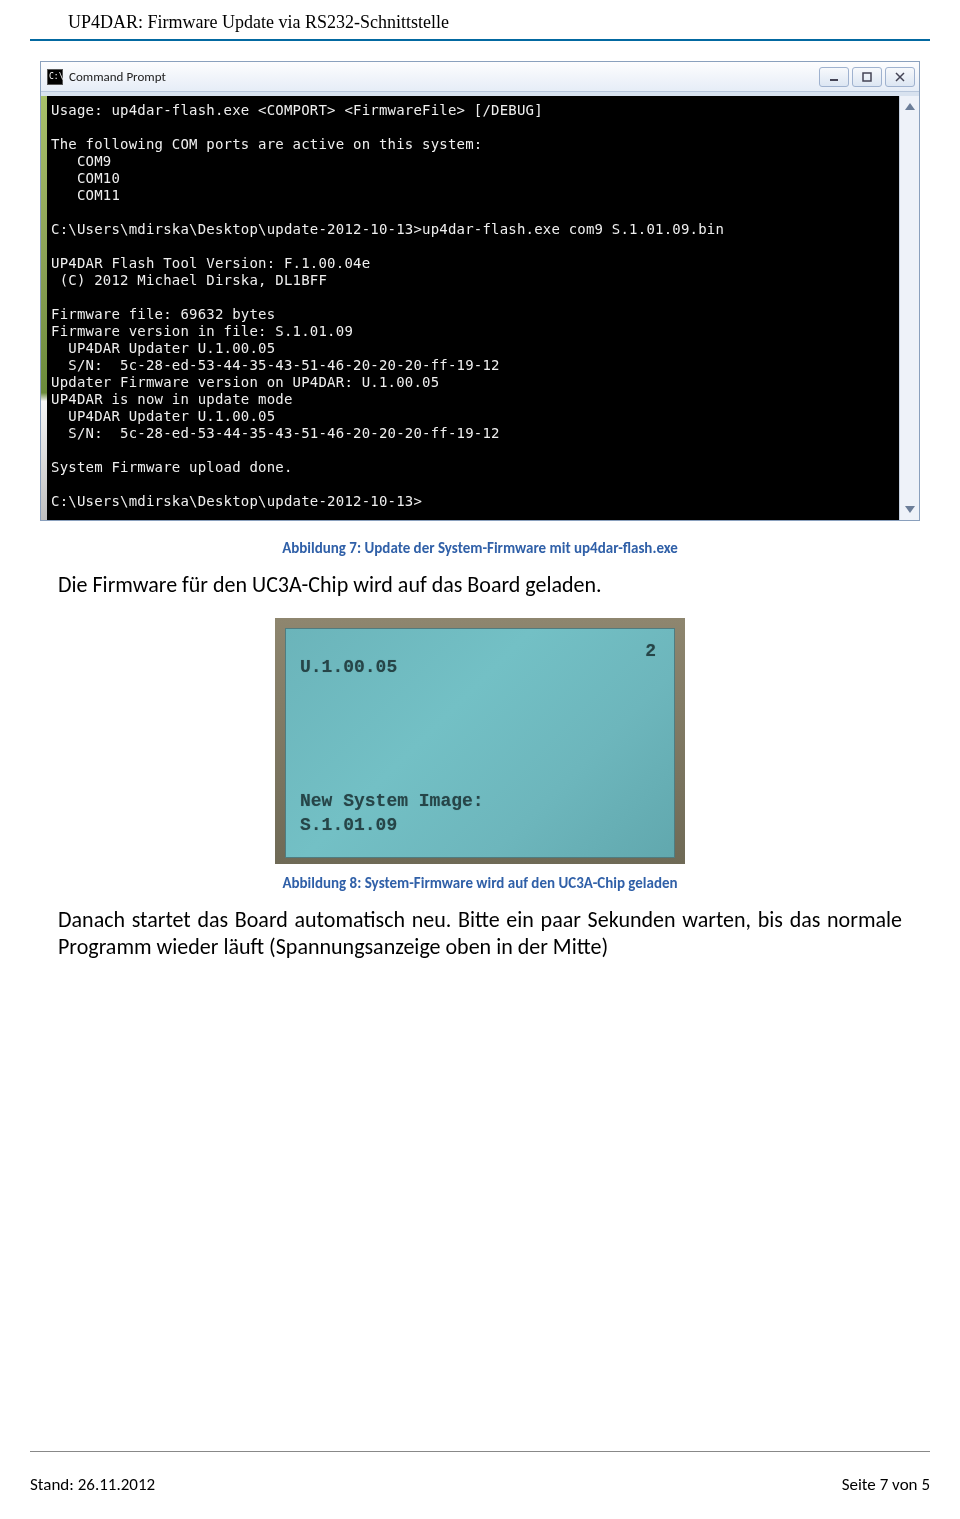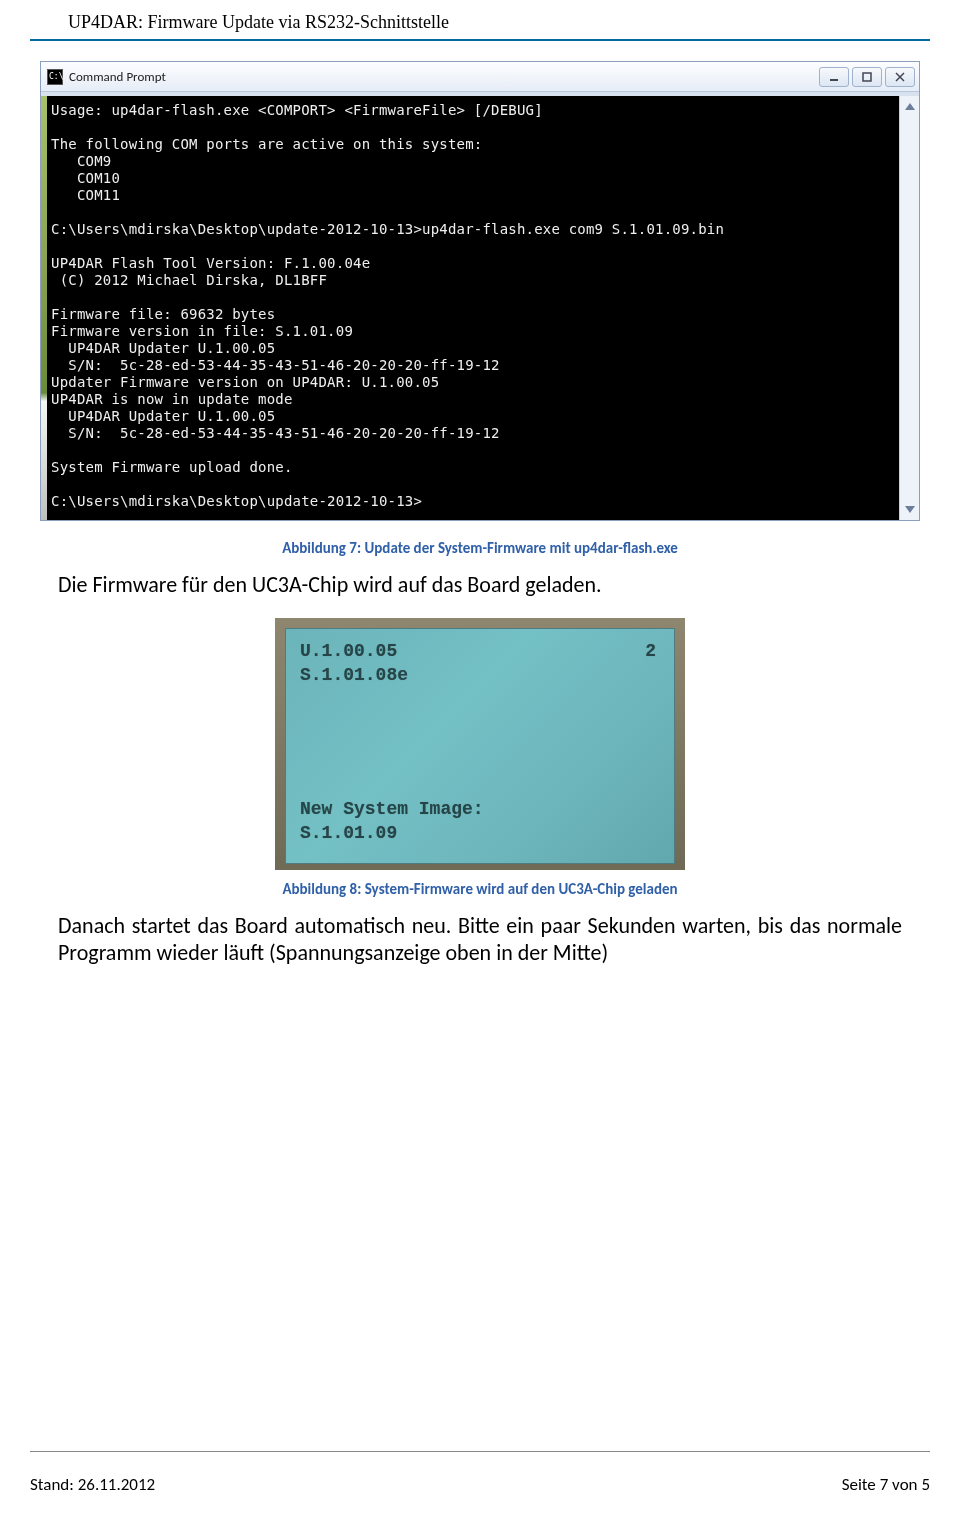--- a/index.html
+++ b/index.html
@@ -123,21 +123,21 @@
   .lcd-photo {
     width: 410px;
     margin: 20px auto 10px auto;
     background: linear-gradient(#8e866f, #6f6a56);
     padding: 10px 10px 6px 10px;
   }
   .lcd-screen {
     background: linear-gradient(135deg, #6bb4ba 0%, #73c0c5 40%, #6db6bc 70%, #61a8ae 100%);
     color: #264548;
     font: bold 18px/24px "Courier New", monospace;
-    padding: 10px 14px 18px 14px;
+    padding: 26px 14px 18px 14px;
     min-height: 230px;
     position: relative;
     border: 1px solid #4f7c80;
     text-shadow: 0 0 1px rgba(0,0,0,0.25);
   }
   .lcd-top-right {
     position: absolute;
     top: 10px; right: 18px;
   }
   .lcd-middle {
@@ -219,21 +219,20 @@
     </div>
   </div>
 
   <div class="caption">Abbildung 7:  Update der System-Firmware mit up4dar-flash.exe</div>
 
   <div class="body-text">Die Firmware für den UC3A-Chip wird auf das Board geladen.</div>
 
   <div class="lcd-photo">
     <div class="lcd-screen">
       <div>U.1.00.05</div>
-      <div>S.1.01.08e</div>
       <div class="lcd-top-right">2</div>
       <div class="lcd-middle">
         <div>New System Image:</div>
         <div>S.1.01.09</div>
       </div>
     </div>
   </div>
 
   <div class="caption">Abbildung 8:  System-Firmware wird auf den UC3A-Chip geladen</div>
 

